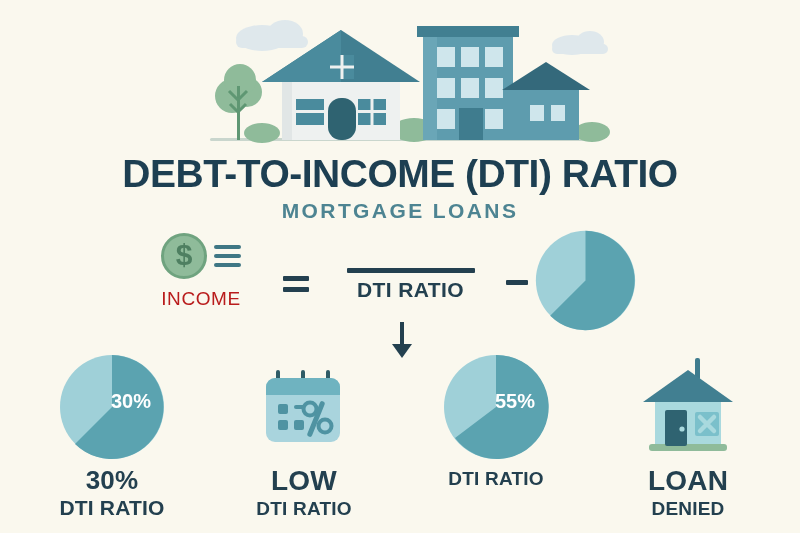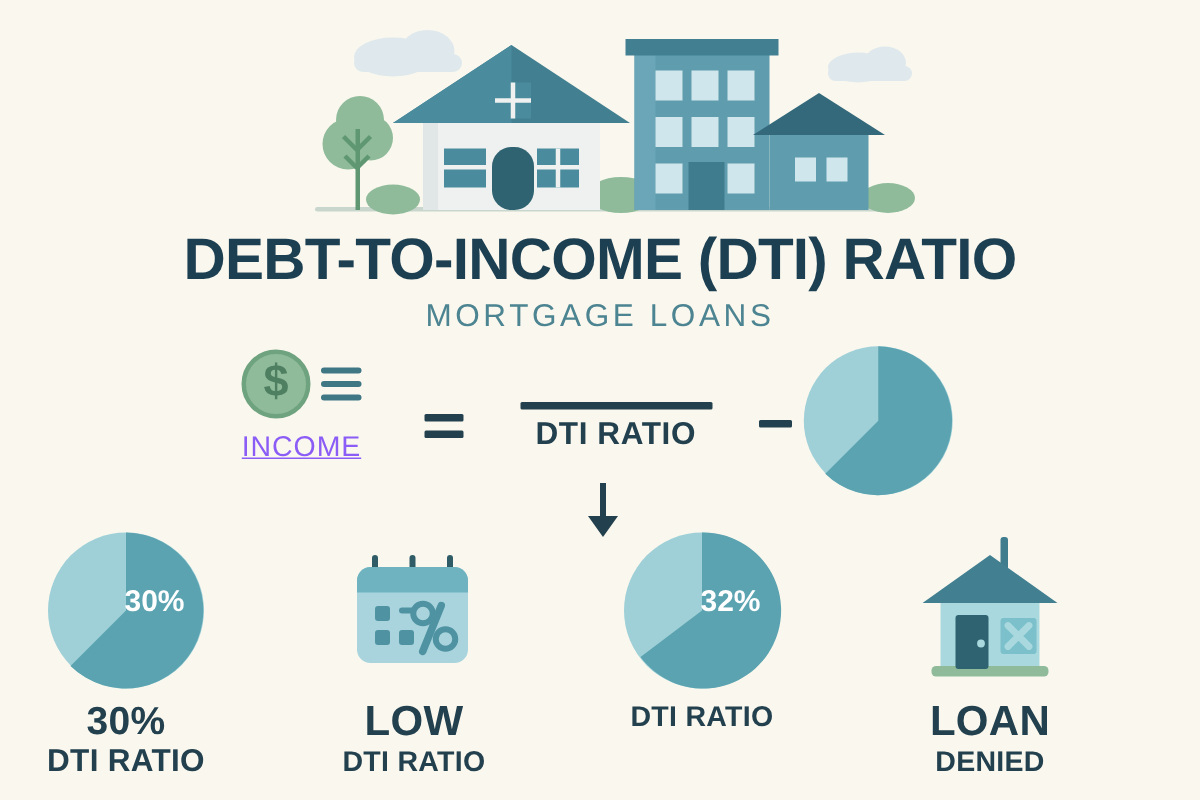--- a/index.html
+++ b/index.html
@@ -44,21 +44,21 @@
     line-height: 44px;
     white-space: nowrap;
   }
   .subtitle {
     position: absolute;
     left: 0;
     top: 198px;
     width: 800px;
     text-align: center;
     font-size: 21px;
-    font-weight: normal;
+    font-weight: bold;
     letter-spacing: 2.4px;
     color: #4d8492;
     line-height: 26px;
   }
 
   
   .formula {
     position: absolute;
     left: 0;
     top: 228px;
@@ -105,22 +105,21 @@
     width: 27px;
     height: 4px;
     border-radius: 2px;
     background: #3f7784;
   }
   .income-label {
     margin-top: 6px;
     font-size: 19px;
     font-weight: normal;
     letter-spacing: 0.6px;
-    color: #8b5cf6;
-    text-decoration: underline;
+    color: #b91c1c;
   }
   .equals {
     position: absolute;
     left: 283px;
     top: 48px;
     display: flex;
     flex-direction: column;
     gap: 6px;
   }
   .equals i {
@@ -177,20 +176,21 @@
   }
 
   
   .row {
     position: absolute;
     left: 0;
     top: 348px;
     width: 800px;
     height: 175px;
     display: flex;
+    justify-content: center;
     align-items: flex-start;
     gap: 24px;
   }
   .cell {
     width: 168px;
     display: flex;
     flex-direction: column;
     align-items: center;
   }
   .art {
@@ -376,21 +376,21 @@
       </div>
     </div>
 
     <div class="cell">
       <div class="art">
         <div class="pie-wrap">
           <svg viewBox="0 0 110 110" width="110" height="110">
             <circle cx="55" cy="55" r="52" fill="#9fd0d8"></circle>
             <path d="M55 55 L55 3 A52 52 0 1 1 14 86 Z" fill="#5ba3b0"></path>
           </svg>
-          <span class="pie-lab">32%</span>
+          <span class="pie-lab">55%</span>
         </div>
       </div>
       <div class="cap small">
         <span class="l2">DTI RATIO</span>
       </div>
     </div>
 
     <div class="cell">
       <div class="art">
         <svg width="110" height="102" viewBox="0 0 110 102">

